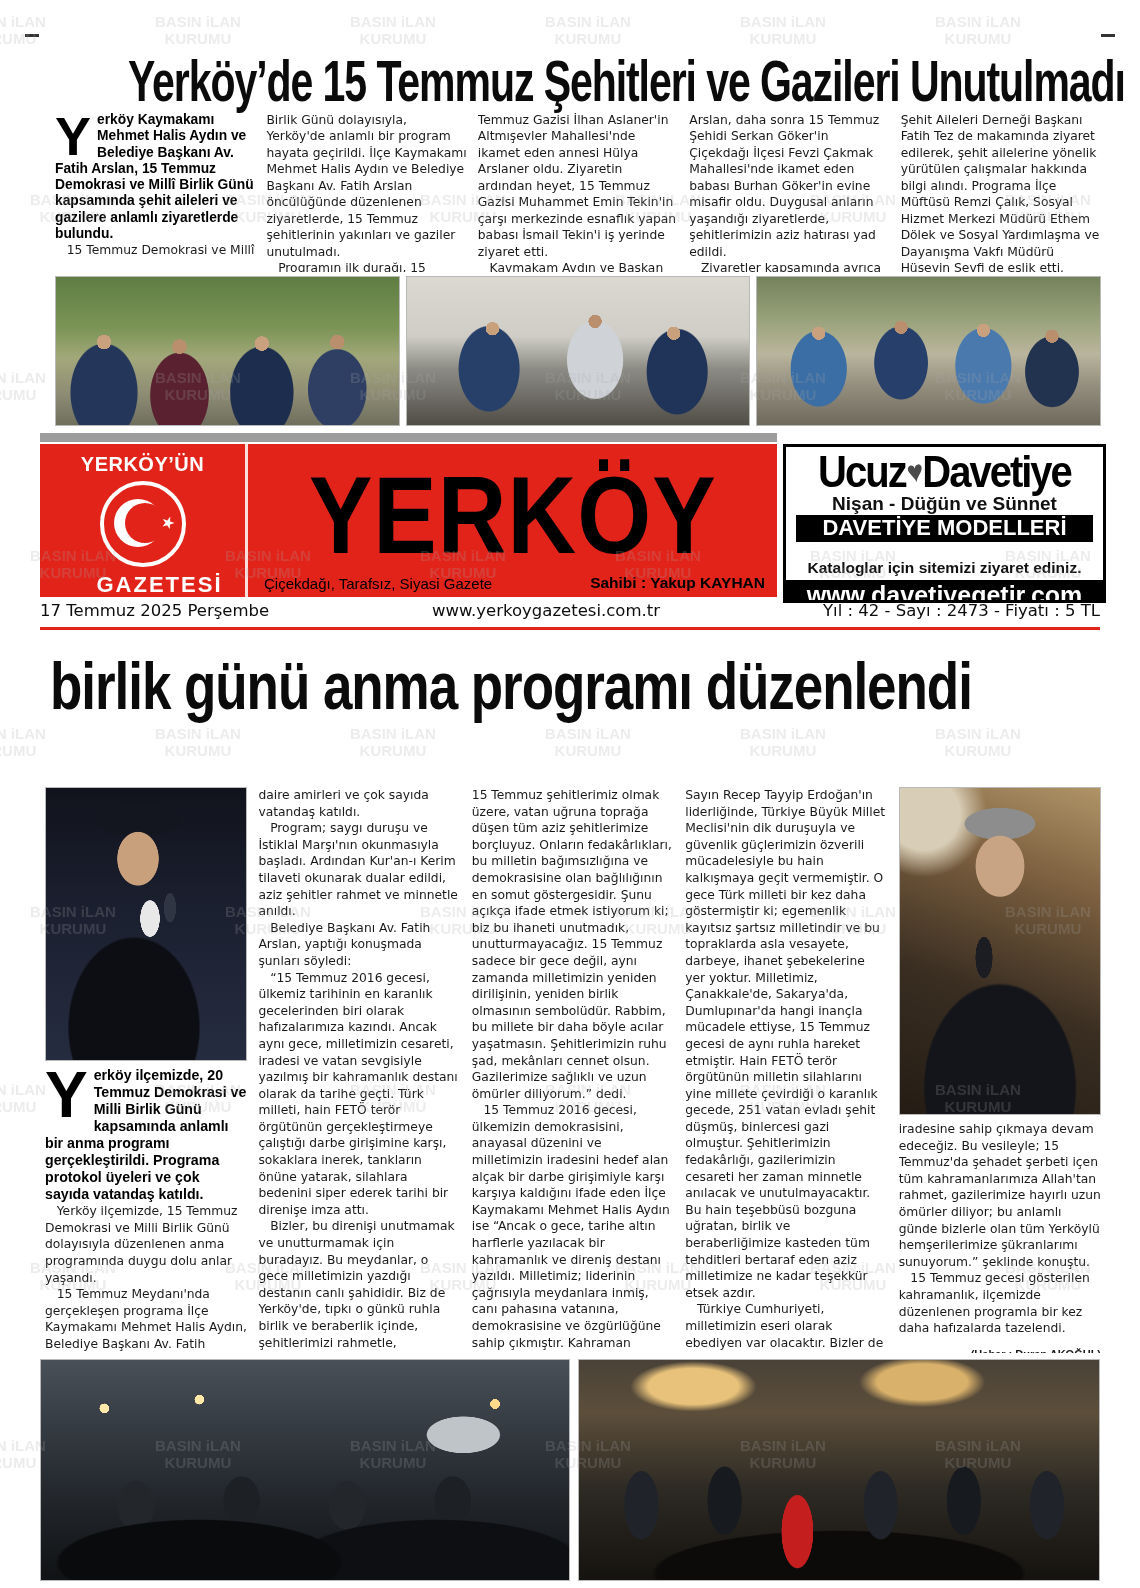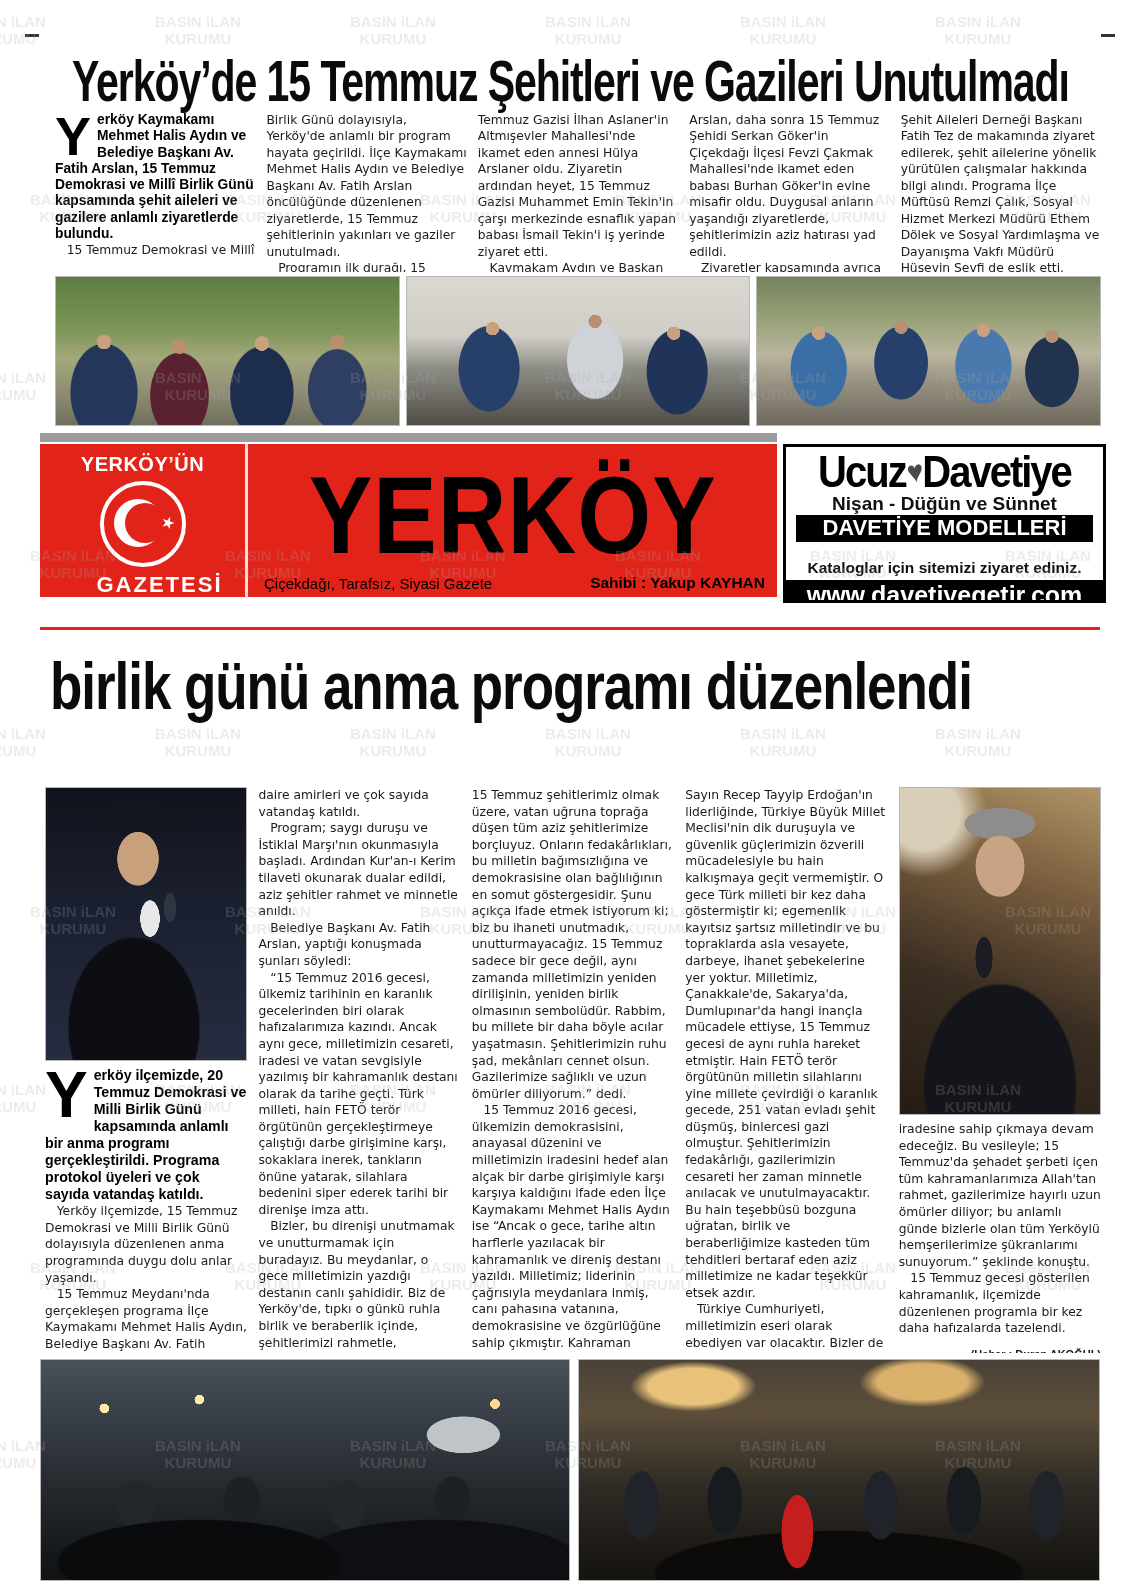--- a/index.html
+++ b/index.html
@@ -1,20 +1,20 @@
 <!DOCTYPE html>
 <html><head>
 <meta charset="utf-8">
 <style>
   html,body{margin:0;padding:0;background:#ffffff;}
   .page{position:relative;width:1140px;height:1588px;background:#fff;overflow:hidden;
         font-family:"DejaVu Sans",sans-serif;color:#111;}
   .crop{position:absolute;width:14px;height:3px;background:#333;}
   
-  .h1-top{position:absolute;left:40px;top:50px;width:1060px;text-align:center;height:62px;}
+  .h1-top{position:absolute;left:28px;top:50px;width:1060px;text-align:right;height:62px;}
   .h1-top .hl{display:inline-block;font-family:"Liberation Sans",sans-serif;font-weight:bold;
       font-size:38px;letter-spacing:-1px;transform:scale(1.08,1.5);transform-origin:center top;color:#0b0b0b;white-space:nowrap;}
   
   .top-cols{position:absolute;left:55px;top:112px;width:1046px;height:160px;display:flex;gap:11px;}
   .col{flex:1;overflow:hidden;font-size:12.3px;line-height:1.34;color:#1a1a1a;}
   .body-text{white-space:pre-line;}
   .lede{font-family:"Liberation Sans",sans-serif;font-weight:bold;font-size:13.8px;line-height:1.18;color:#000;}
   .dropcap{float:left;font-family:"Liberation Sans",sans-serif;font-weight:bold;font-size:54px;
       line-height:0.82;margin:2px 6px 0 0;color:#000;}
   
@@ -196,20 +196,25 @@
       <span>Ucuz</span>
       <span class="heart">♥</span>
       <span>Davetiye</span>
     </div>
     <div class="ad-sub">Nişan - Düğün ve Sünnet</div>
     <div class="ad-bar ad-bar1">DAVETİYE MODELLERİ</div>
     <div class="ad-note">Kataloglar için sitemizi ziyaret ediniz.</div>
     <div class="ad-bar ad-bar2">www.davetiyegetir.com</div>
   </div>
 
+  <div class="dateline">
+    <span>17 Temmuz 2025 Perşembe</span>
+    <span>www.yerkoygazetesi.com.tr</span>
+    <span>Yıl : 42 - Sayı : 2473 - Fiyatı : 5 TL</span>
+  </div>
   <div class="red-rule"></div>
 
   <div class="h2-wrap">
     <div class="h2-line"><span class="hl">birlik günü anma programı düzenlendi</span></div>
   </div>
 
   <div class="main-cols">
     <div class="mcol">
       <div class="portrait ph-podium"></div>
       <div class="lede-main">

